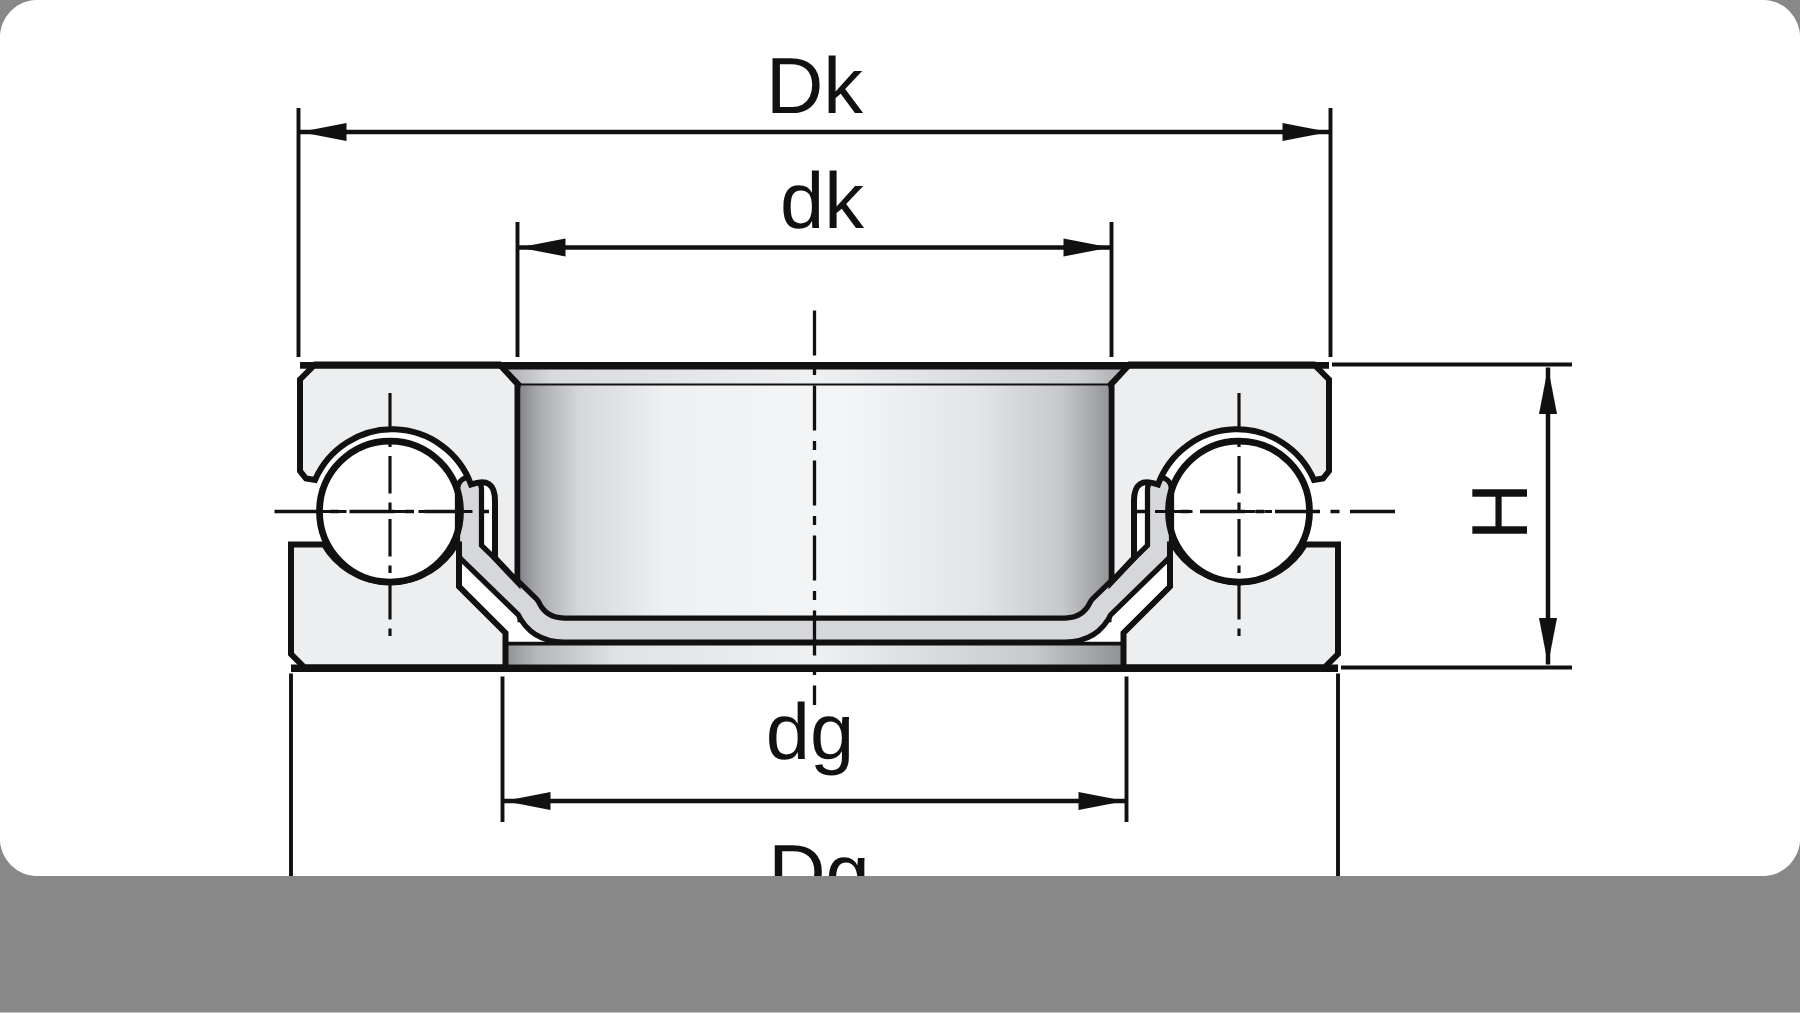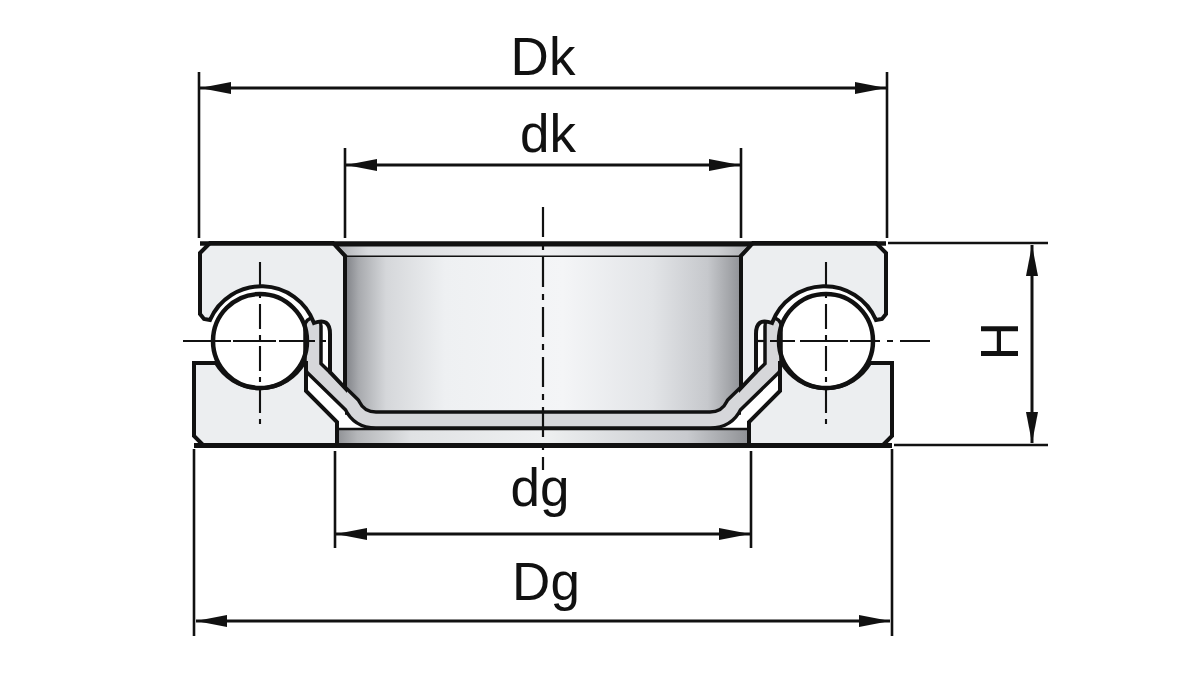--- a/index.html
+++ b/index.html
@@ -3,22 +3,22 @@
 <meta charset="utf-8">
 <style>
   :root{
     --line:#111111;
     --bg:#ffffff;
     --metal:#eceef0;
     --cage:#d6d7da;
   }
   html,body{margin:0;padding:0;background:#888;}
   .stage{
-    position:relative;width:1200px;height:675px;background:var(--bg);
-    overflow:hidden;font-family:"Liberation Sans",sans-serif;
+    position:relative;width:1200px;height:584px;background:var(--bg);
+    overflow:hidden;font-family:"Liberation Sans",sans-serif;border-radius:25px;
   }
   svg{display:block;width:1200px;height:675px;}
   .lbl{font-family:"Liberation Sans",sans-serif;font-size:53px;fill:var(--line);}
   .ol{stroke:var(--line);fill:none;}
   .dim{stroke:var(--line);stroke-width:3;fill:none;}
   .ext{stroke:var(--line);stroke-width:2.6;fill:none;}
   .arr{fill:var(--line);stroke:none;}
   .cl{stroke:var(--line);stroke-width:2.2;fill:none;stroke-dasharray:30 7 6 7;}
   .clb{stroke:var(--line);stroke-width:2.1;fill:none;stroke-dasharray:25 6 5 6;}
 </style>

